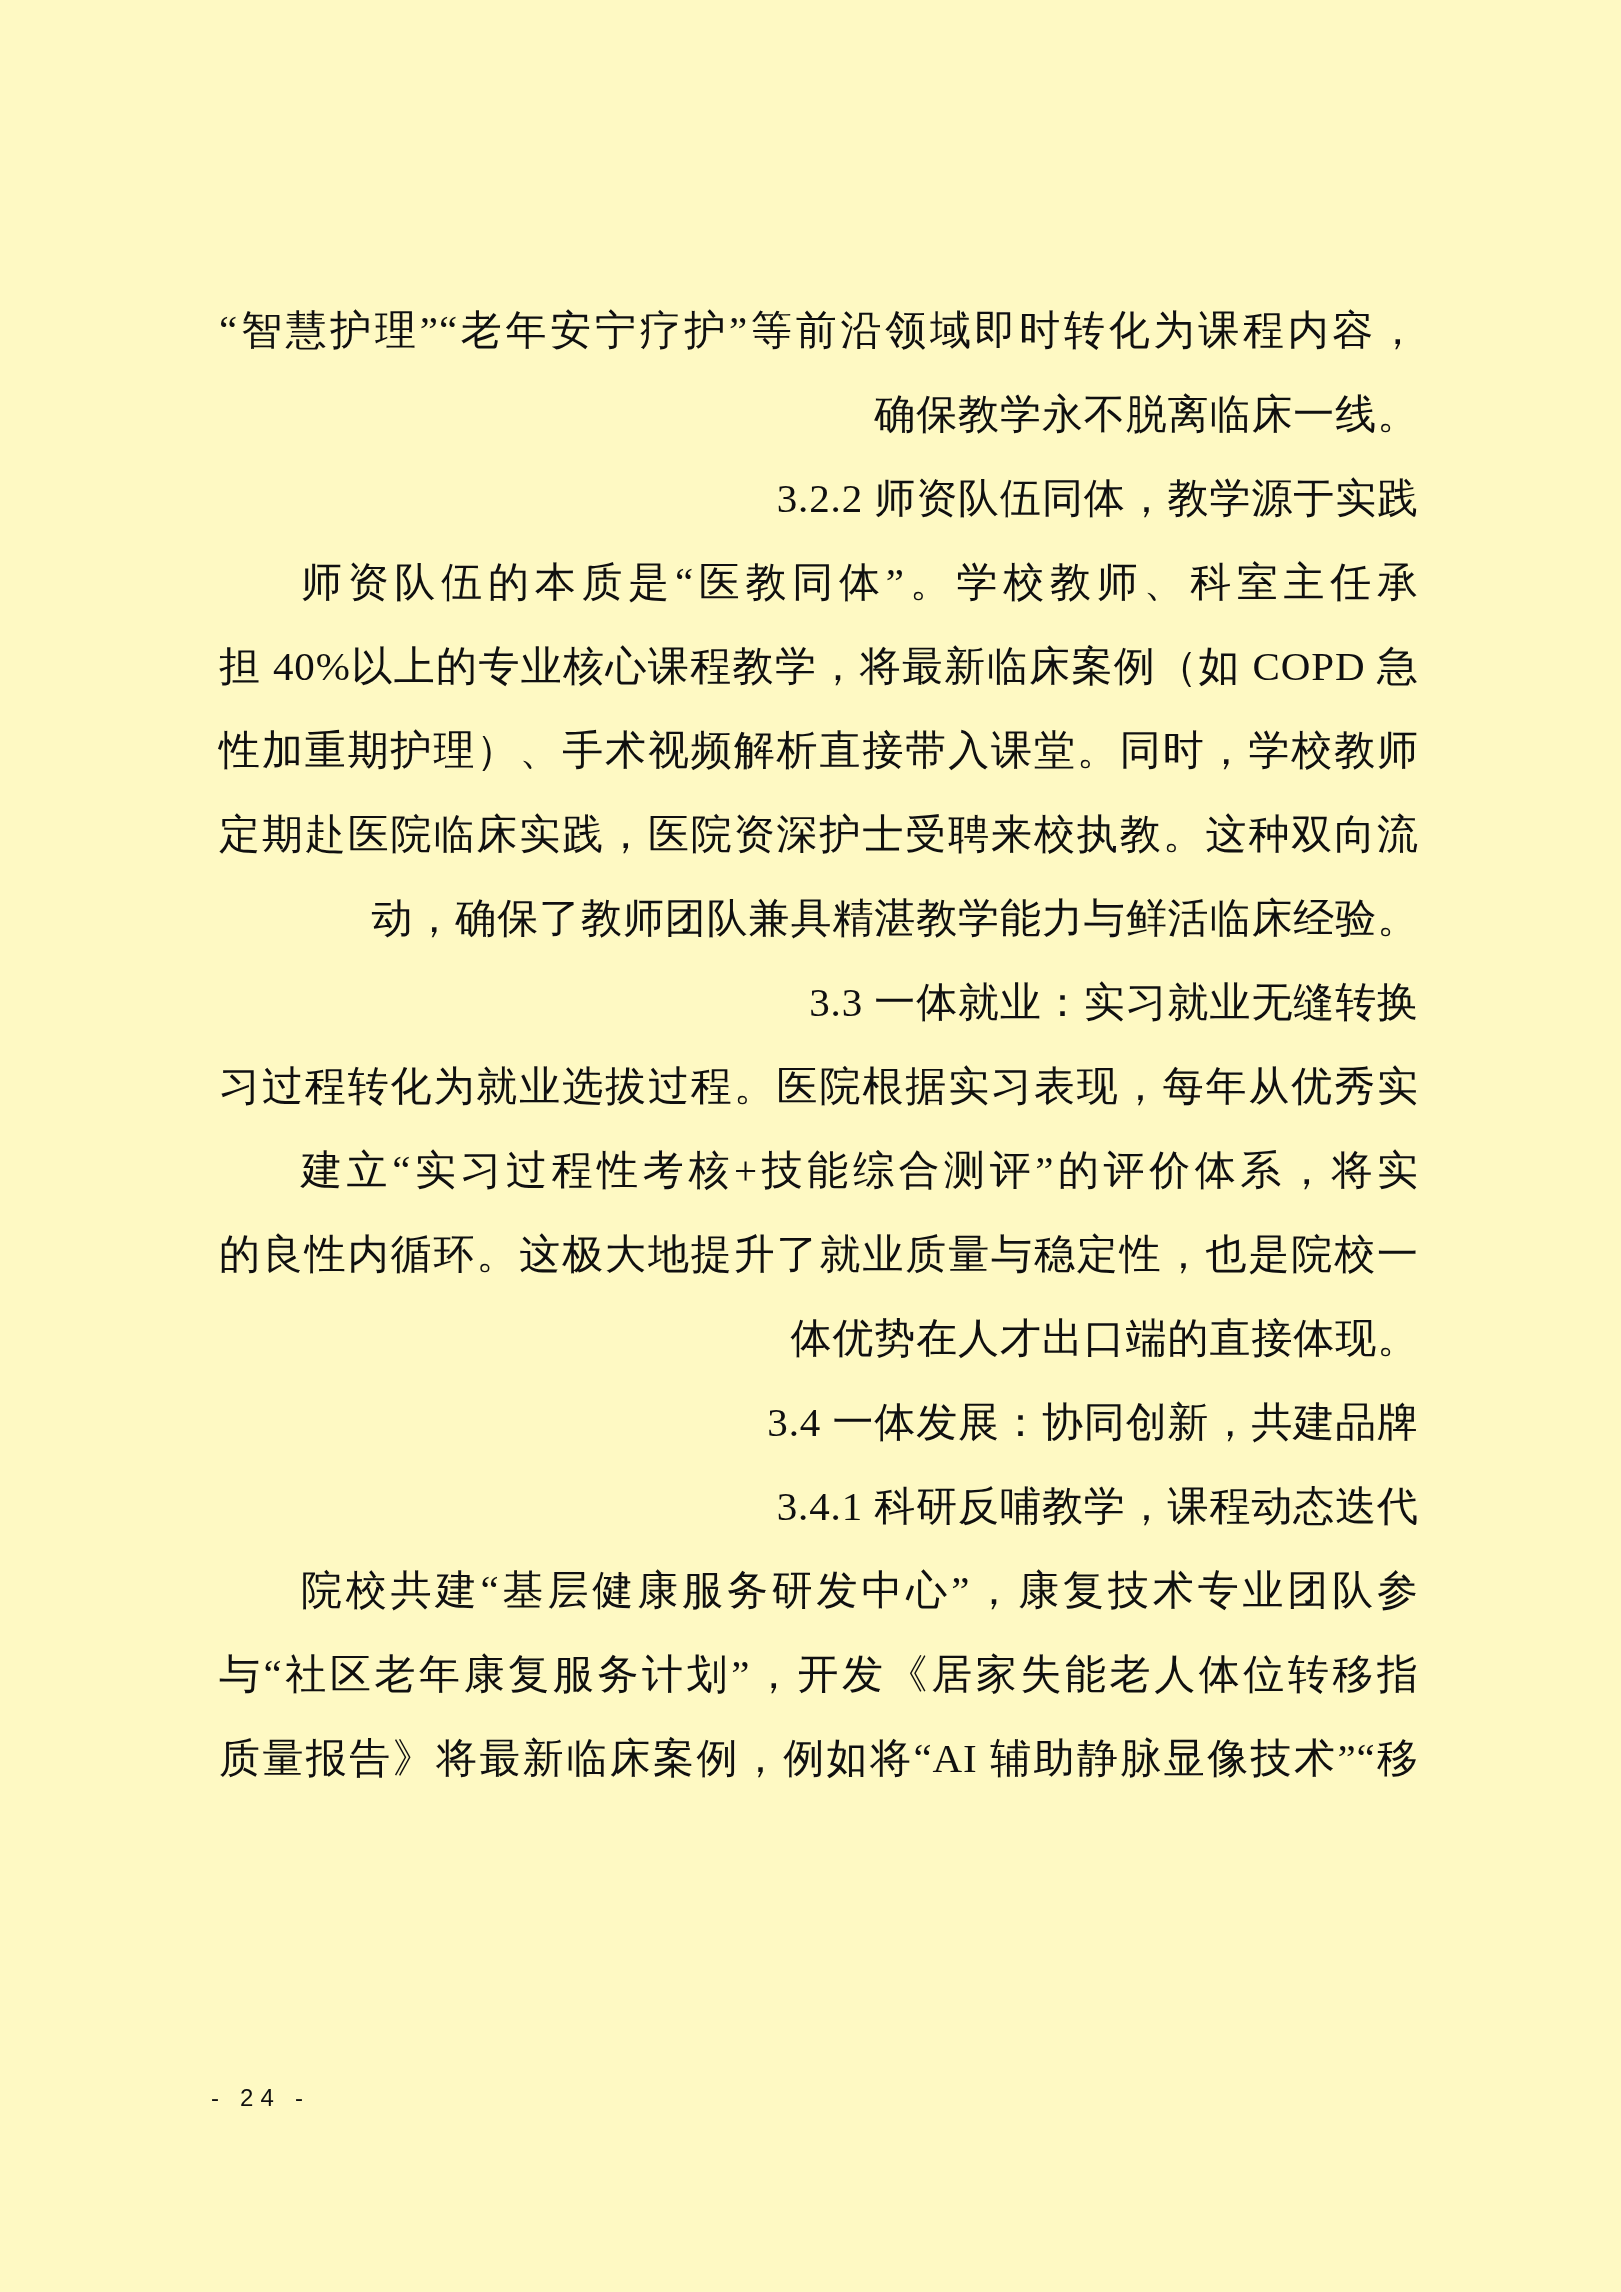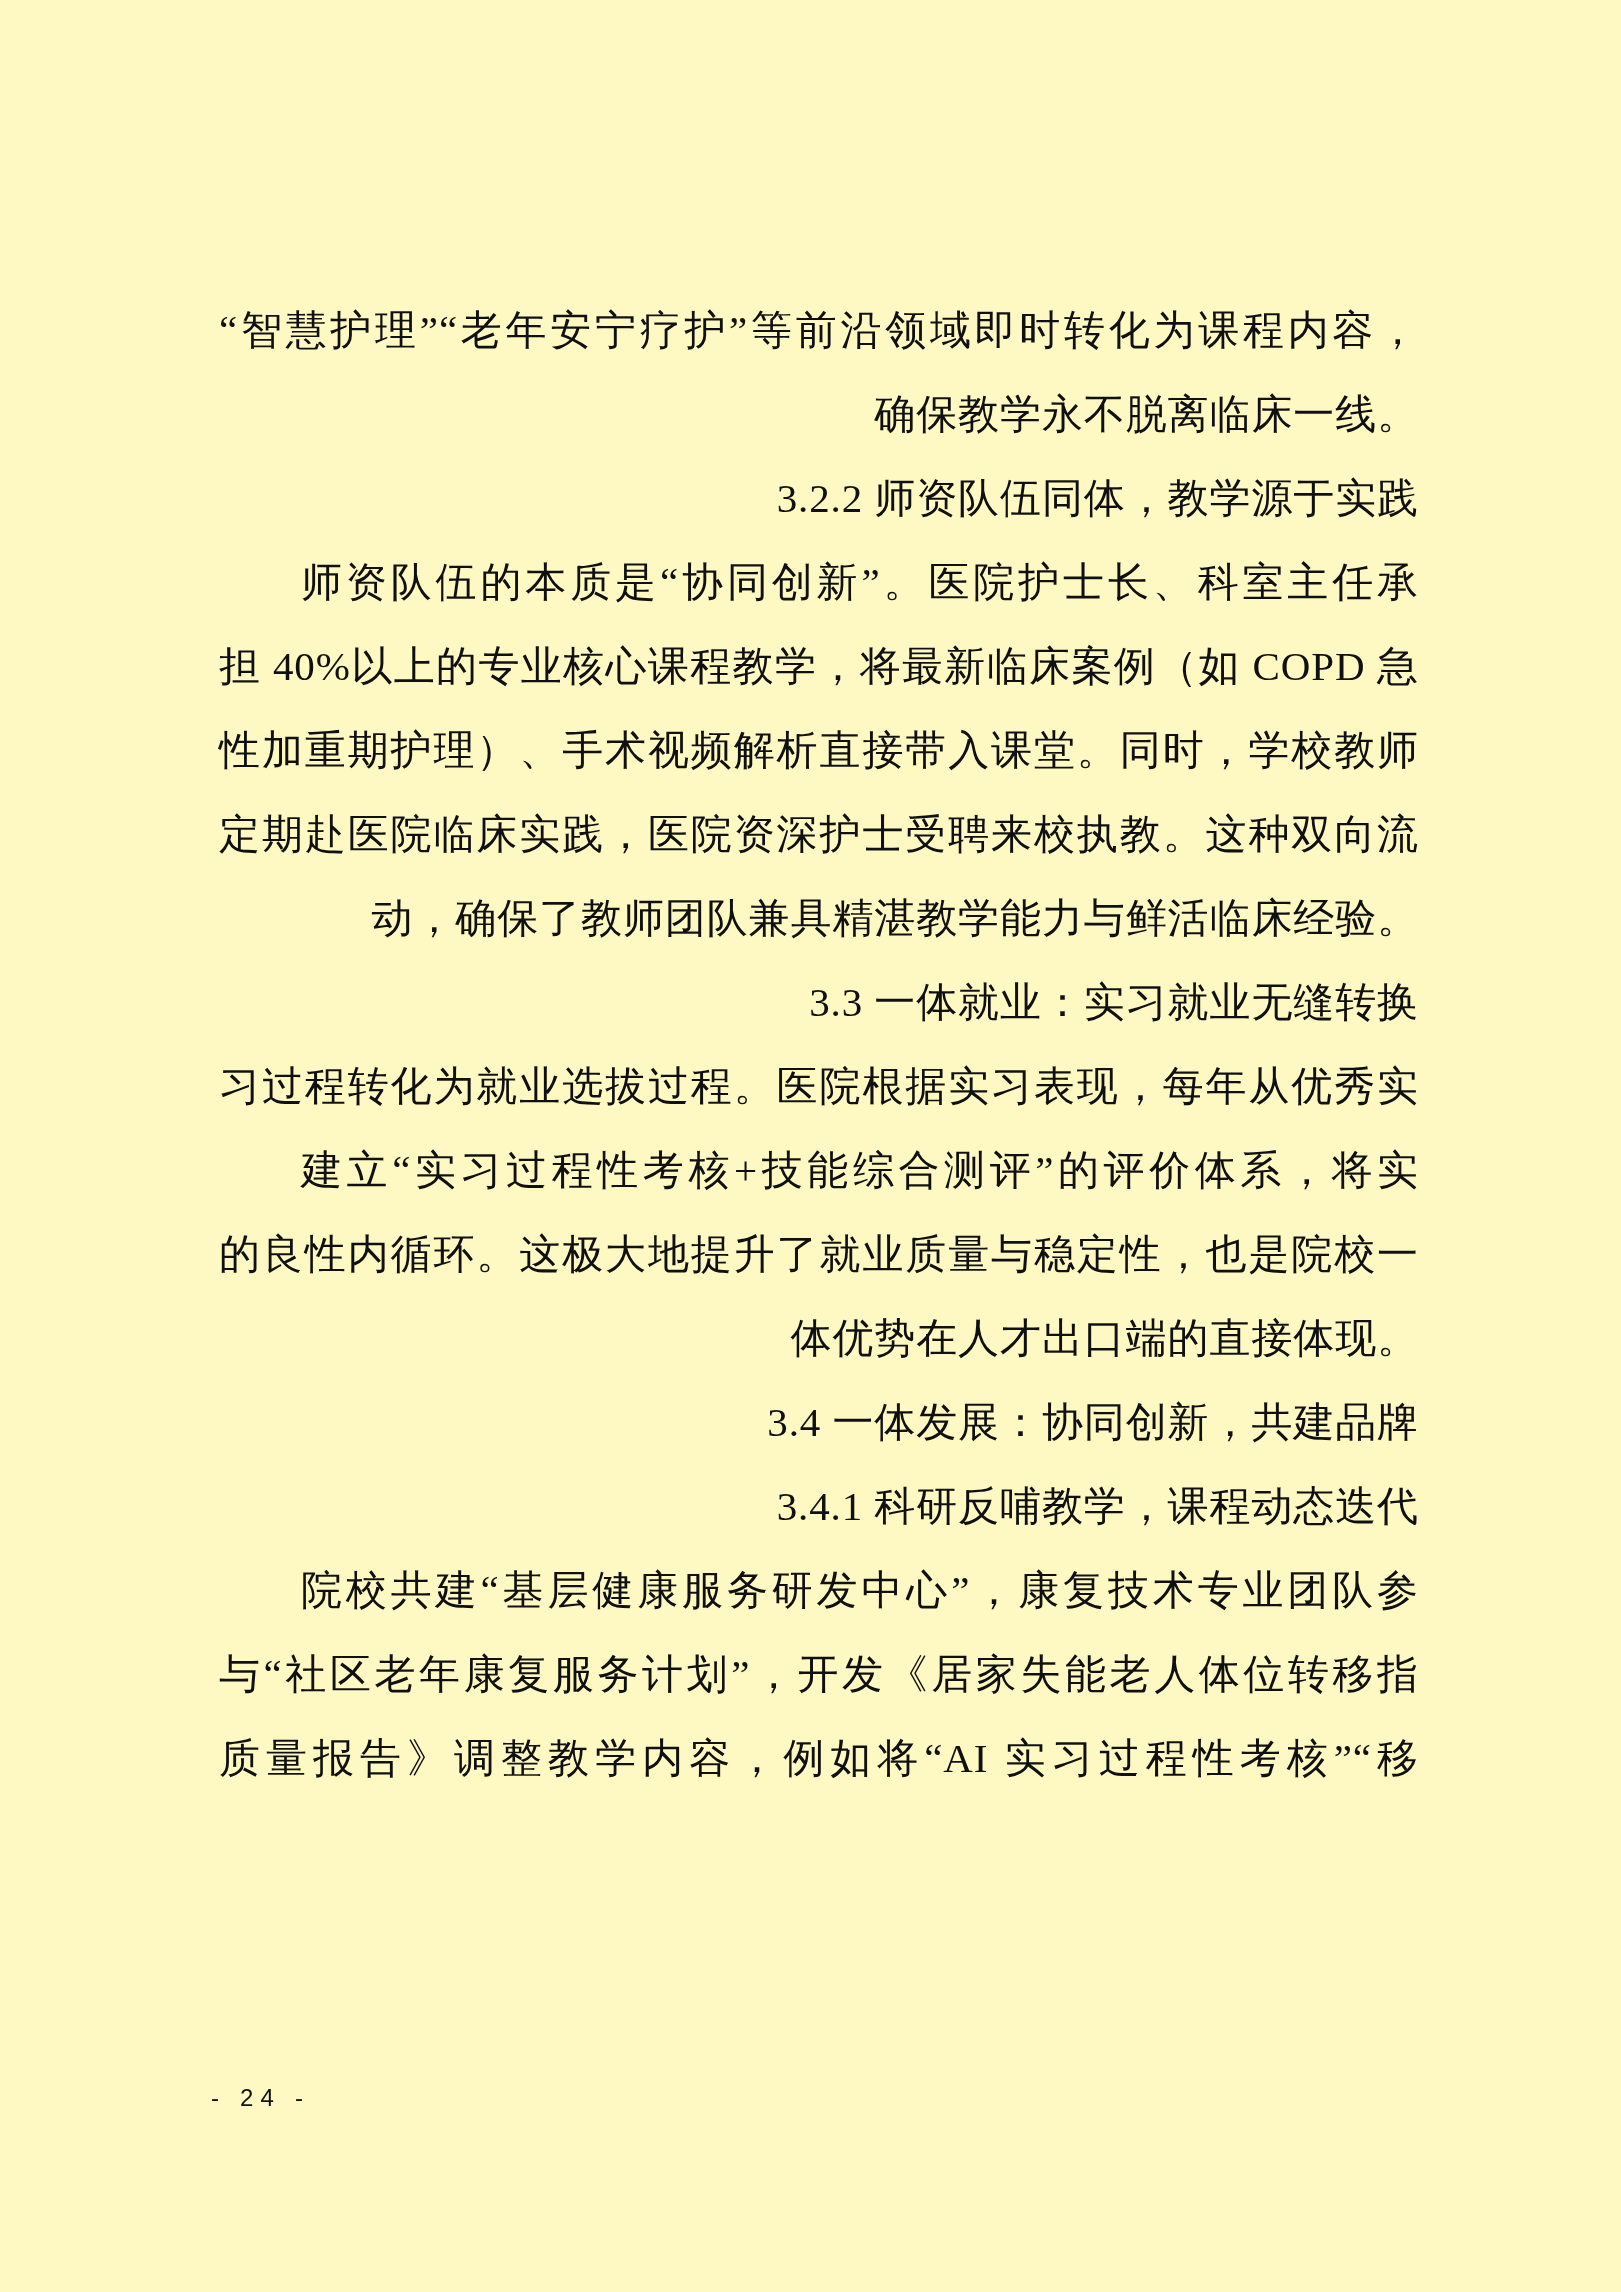--- a/index.html
+++ b/index.html
@@ -56,32 +56,32 @@
   }
 </style>
 </head>
 <body>
 
 <div class="page">
   <div class="text-block">
     <div class="line fill">“智慧护理”“老年安宁疗护”等前沿领域即时转化为课程内容，</div>
     <div class="line">确保教学永不脱离临床一线。</div>
     <div class="line indent">3.2.2 师资队伍同体，教学源于实践</div>
-    <div class="line indent fill">师资队伍的本质是“协同创新”。医院护士长、科室主任承</div>
+    <div class="line indent fill">师资队伍的本质是“医教同体”。学校教师、科室主任承</div>
     <div class="line fill">担 40%以上的专业核心课程教学，将最新临床案例（如 COPD 急</div>
     <div class="line fill">性加重期护理）、手术视频解析直接带入课堂。同时，学校教师</div>
     <div class="line fill">定期赴医院临床实践，医院资深护士受聘来校执教。这种双向流</div>
     <div class="line">动，确保了教师团队兼具精湛教学能力与鲜活临床经验。</div>
     <div class="line indent bold">3.3 一体就业：实习就业无缝转换</div>
     <div class="line fill">习过程转化为就业选拔过程。医院根据实习表现，每年从优秀实</div>
     <div class="line indent fill">建立“实习过程性考核+技能综合测评”的评价体系，将实</div>
     <div class="line fill">的良性内循环。这极大地提升了就业质量与稳定性，也是院校一</div>
     <div class="line">体优势在人才出口端的直接体现。</div>
     <div class="line indent bold">3.4 一体发展：协同创新，共建品牌</div>
     <div class="line indent">3.4.1 科研反哺教学，课程动态迭代</div>
     <div class="line indent fill">院校共建“基层健康服务研发中心”，康复技术专业团队参</div>
     <div class="line fill">与“社区老年康复服务计划”，开发《居家失能老人体位转移指</div>
-    <div class="line fill">质量报告》调整教学内容，例如将“AI 实习过程性考核”“移</div>
+    <div class="line fill">质量报告》将最新临床案例，例如将“AI 辅助静脉显像技术”“移</div>
   </div>
 
   <div class="page-number">- 24 -</div>
 </div>
 
 
 </body></html>

